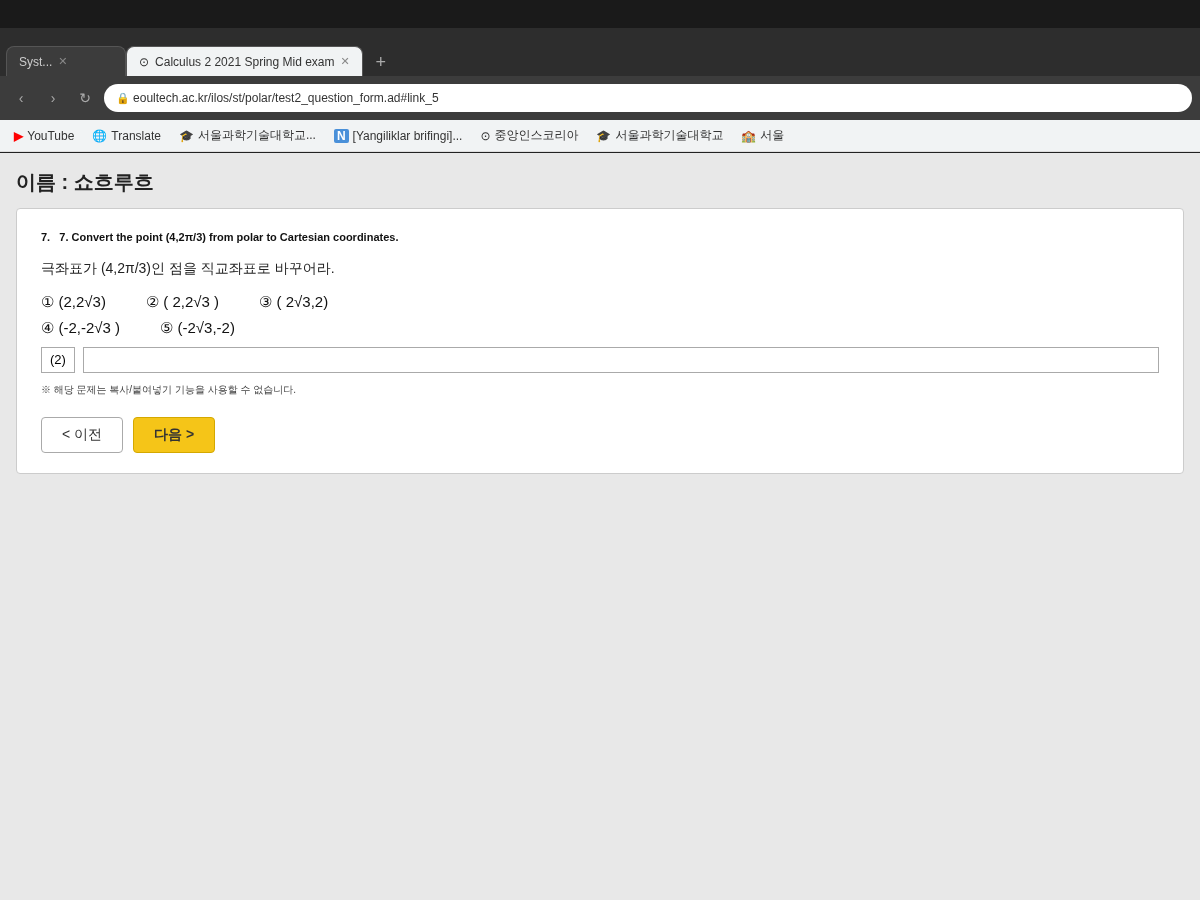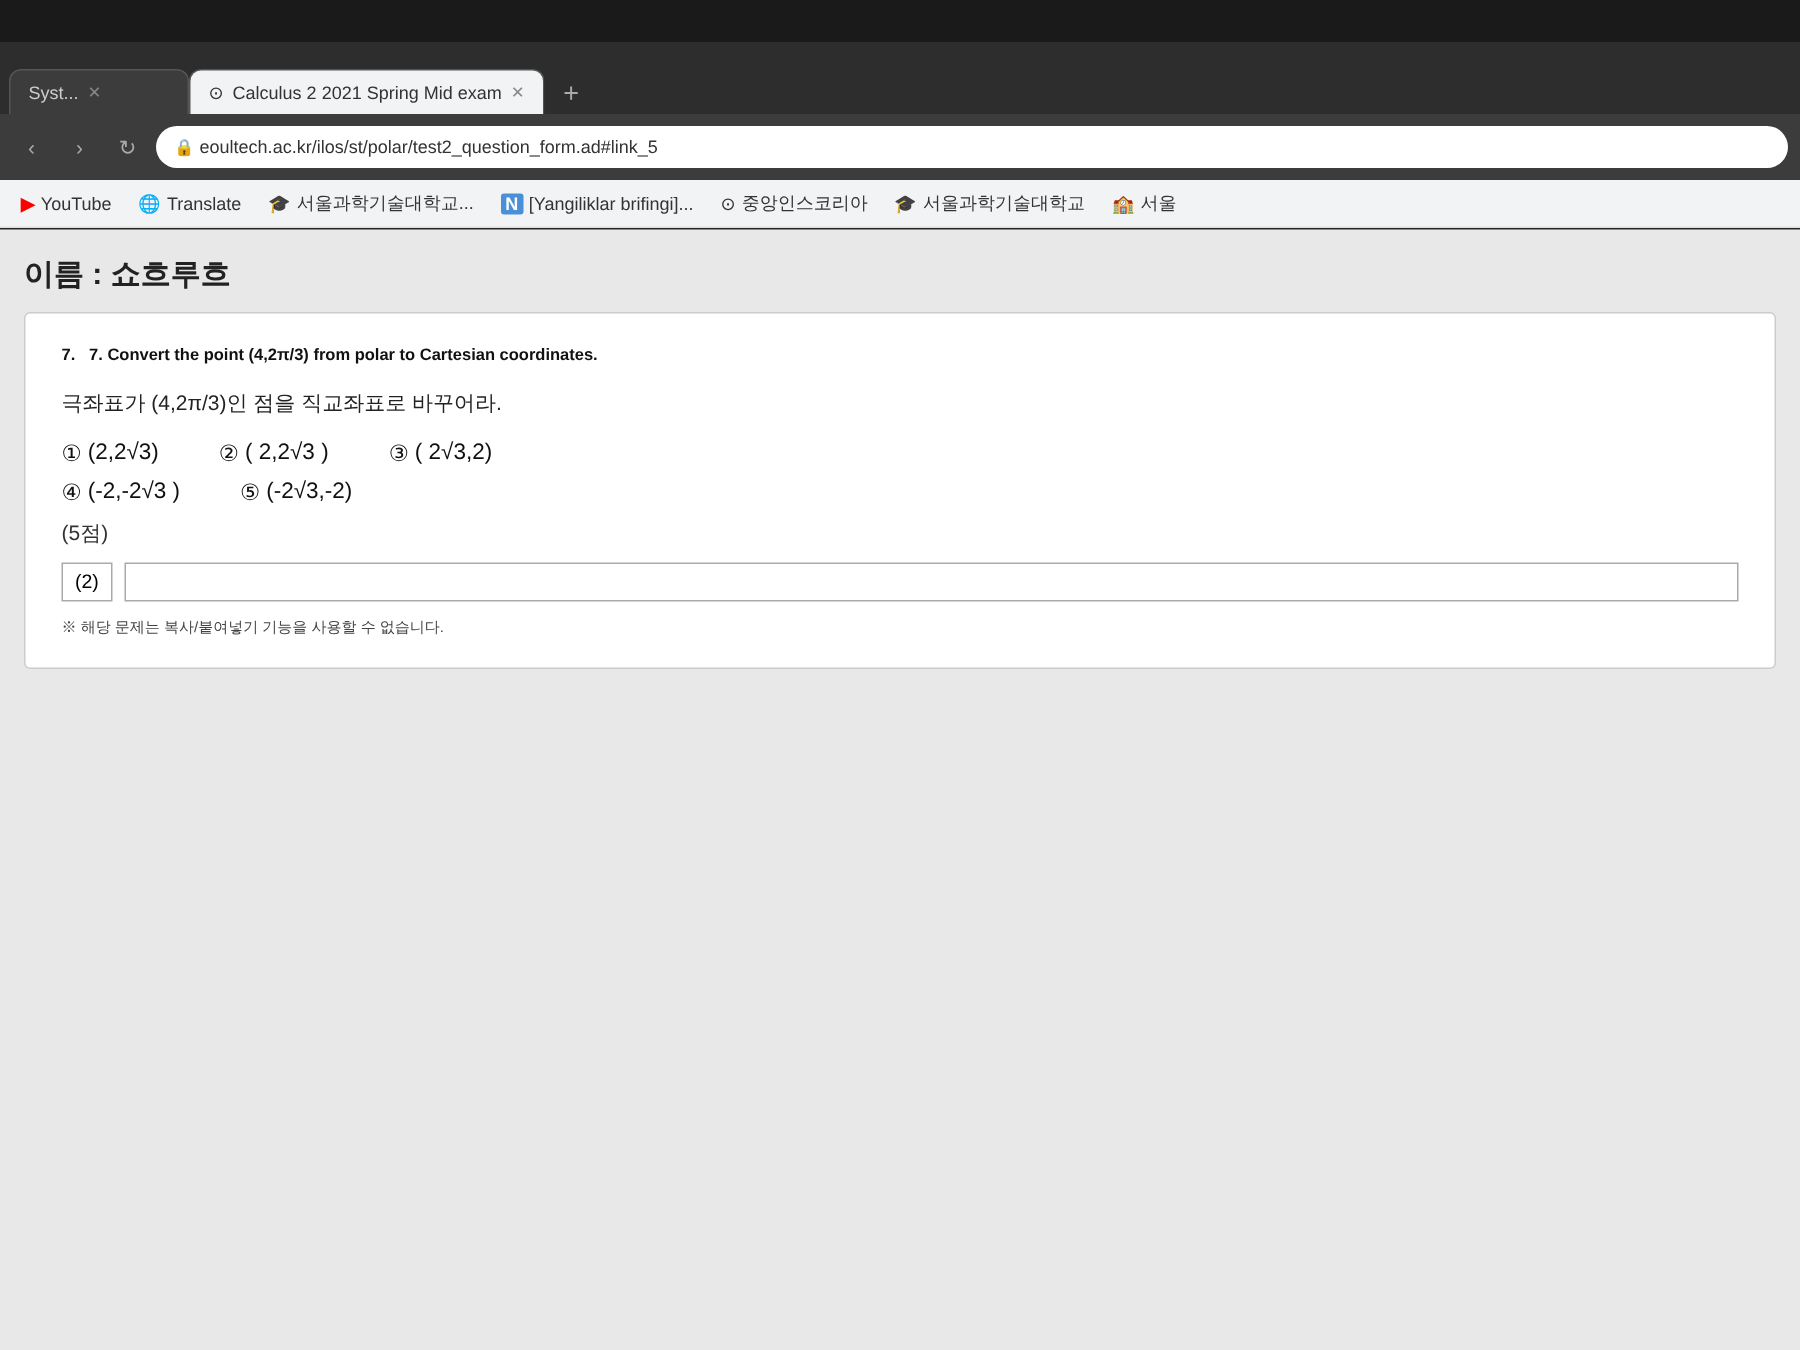--- a/index.html
+++ b/index.html
@@ -362,25 +362,28 @@
       <div class="option">
         <span>④</span>
         <span>(-2,-2√3 )</span>
       </div>
       <div class="option">
         <span>⑤</span>
         <span>(-2√3,-2)</span>
       </div>
     </div>
 
-    <div class="score-label">(5점)</div>
 
     <div class="answer-input-row">
       <div class="answer-input-wrapper">
         <div class="answer-label-box">(2)</div>
         <input class="full-width-input" type="text" value="" style="">
       </div>
     </div>
 
     <div class="notice-text">※ 해당 문제는 복사/붙여넣기 기능을 사용할 수 없습니다.</div>
 
+    <div class="button-row">
+      <button class="btn-prev">&lt; 이전</button>
+      <button class="btn-next">다음 &gt;</button>
+    </div>
   </div>
 </div>
 
 </body></html>

